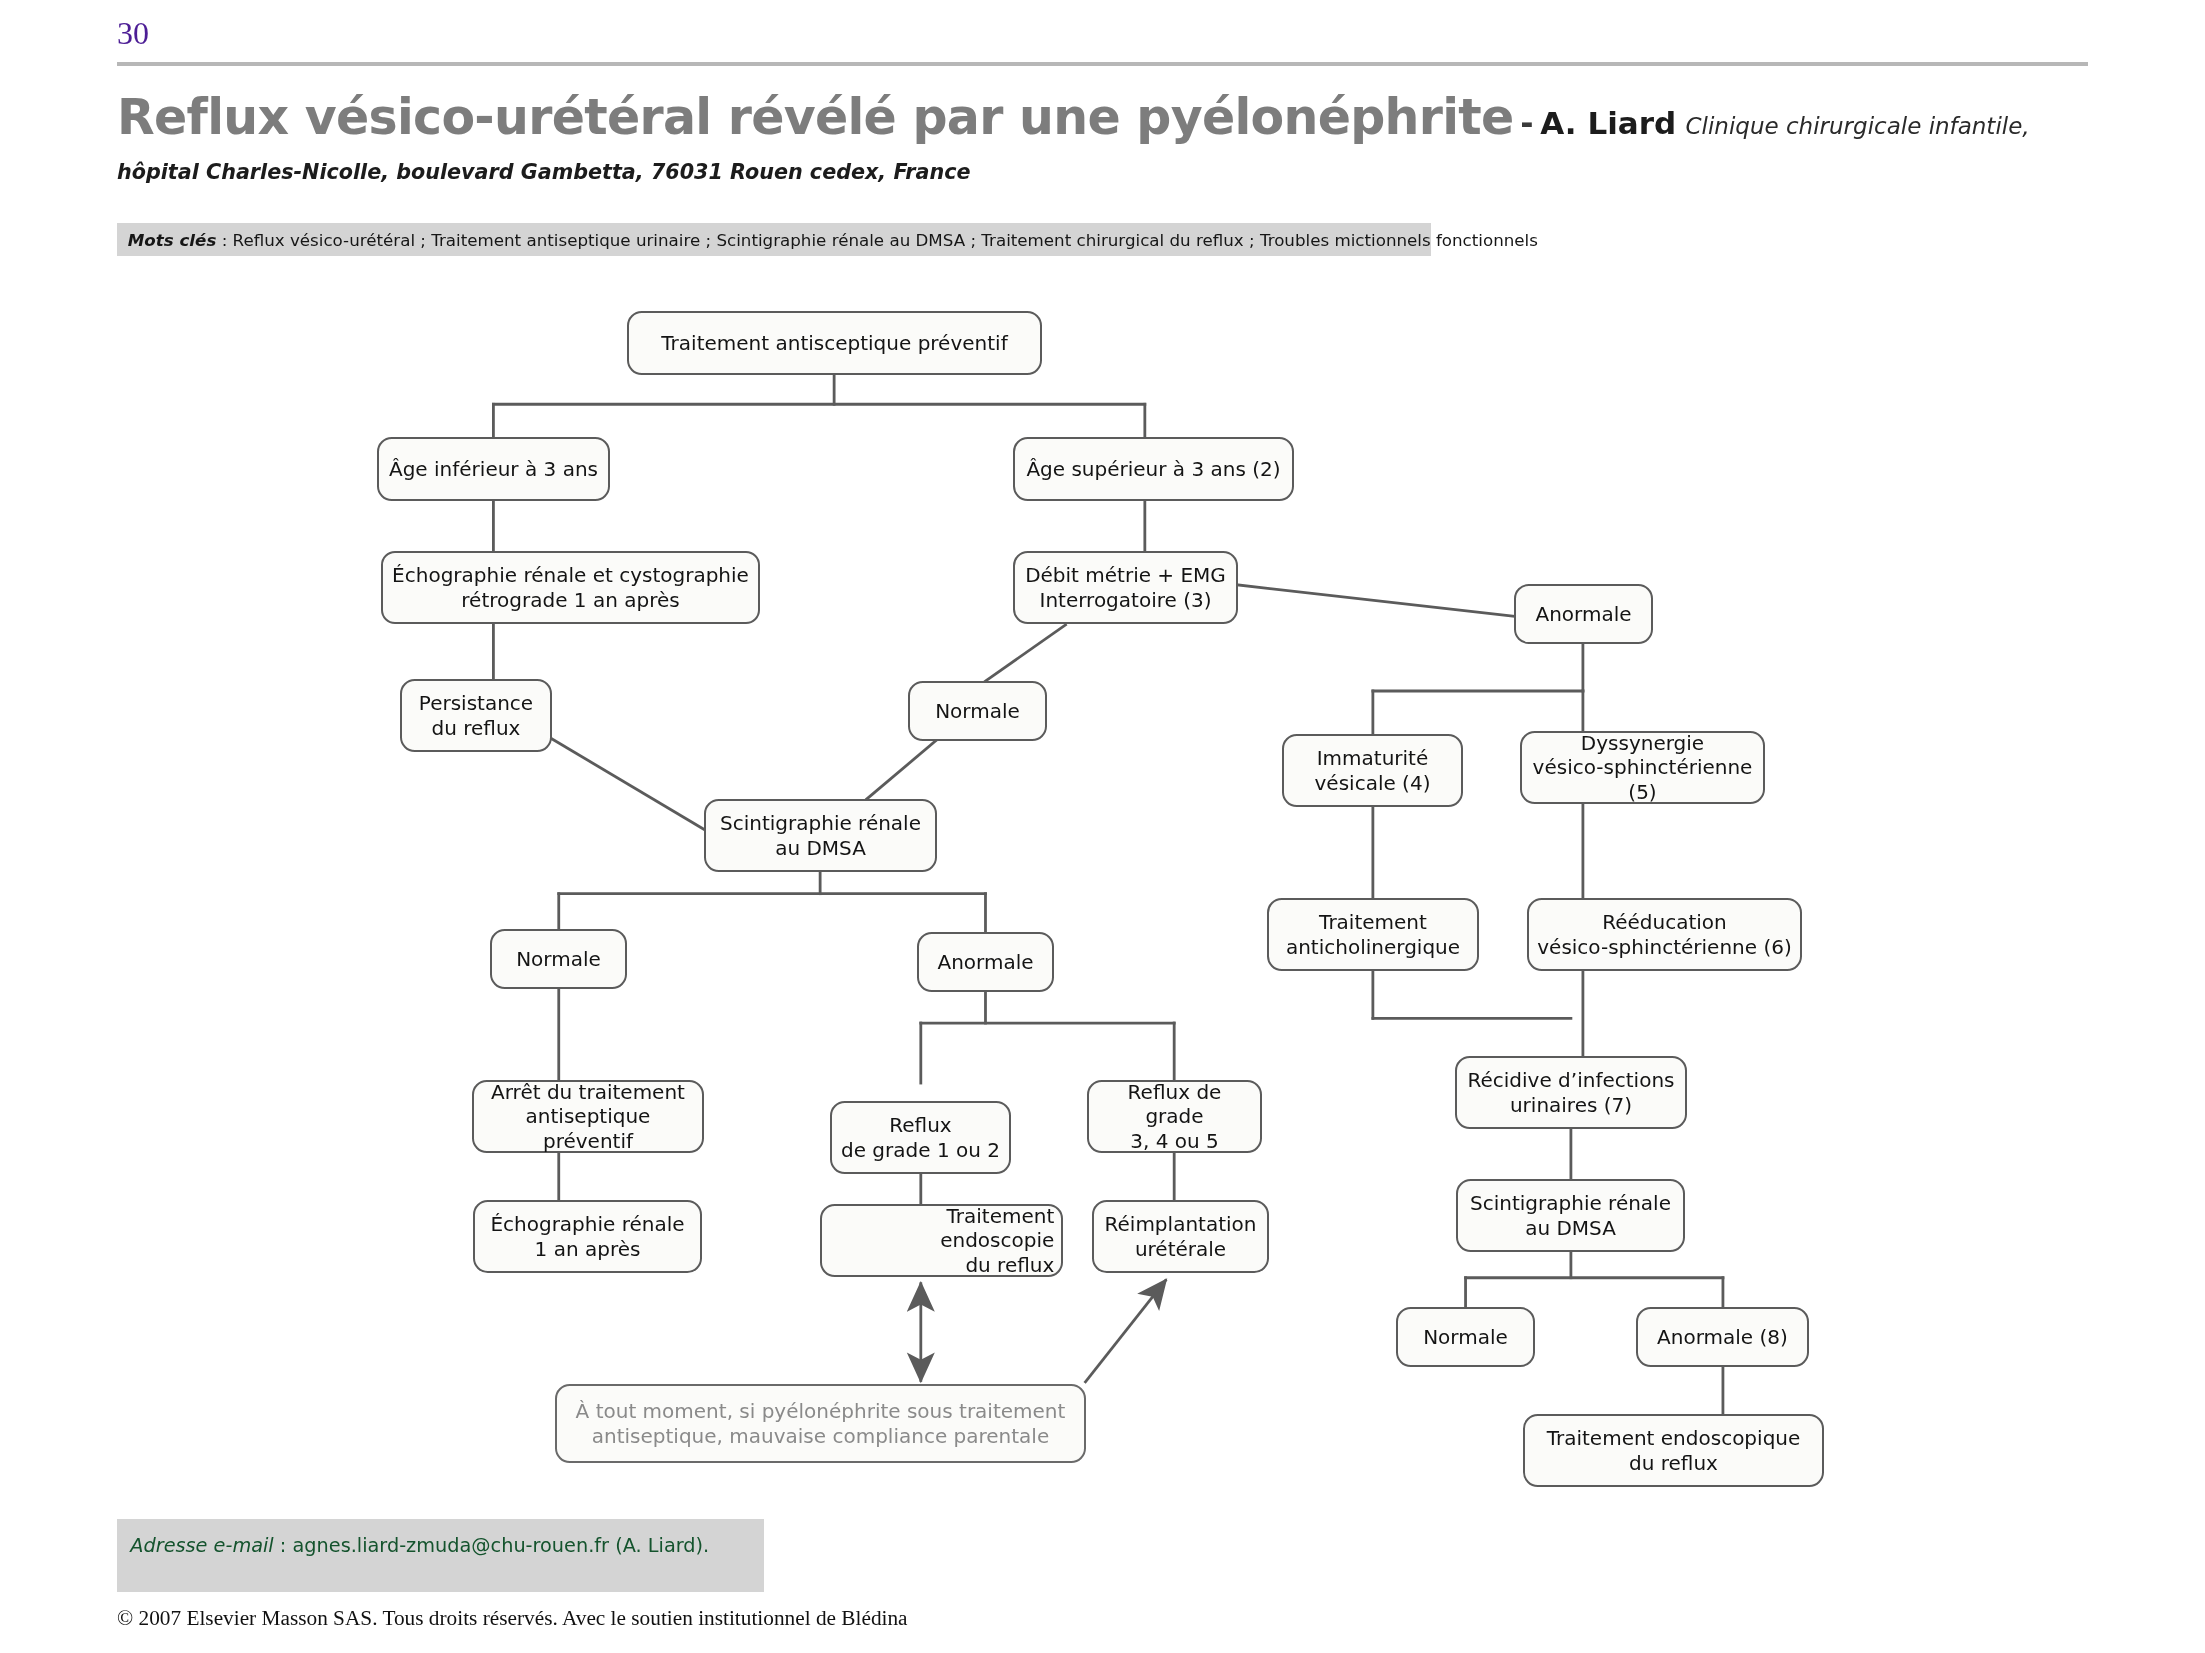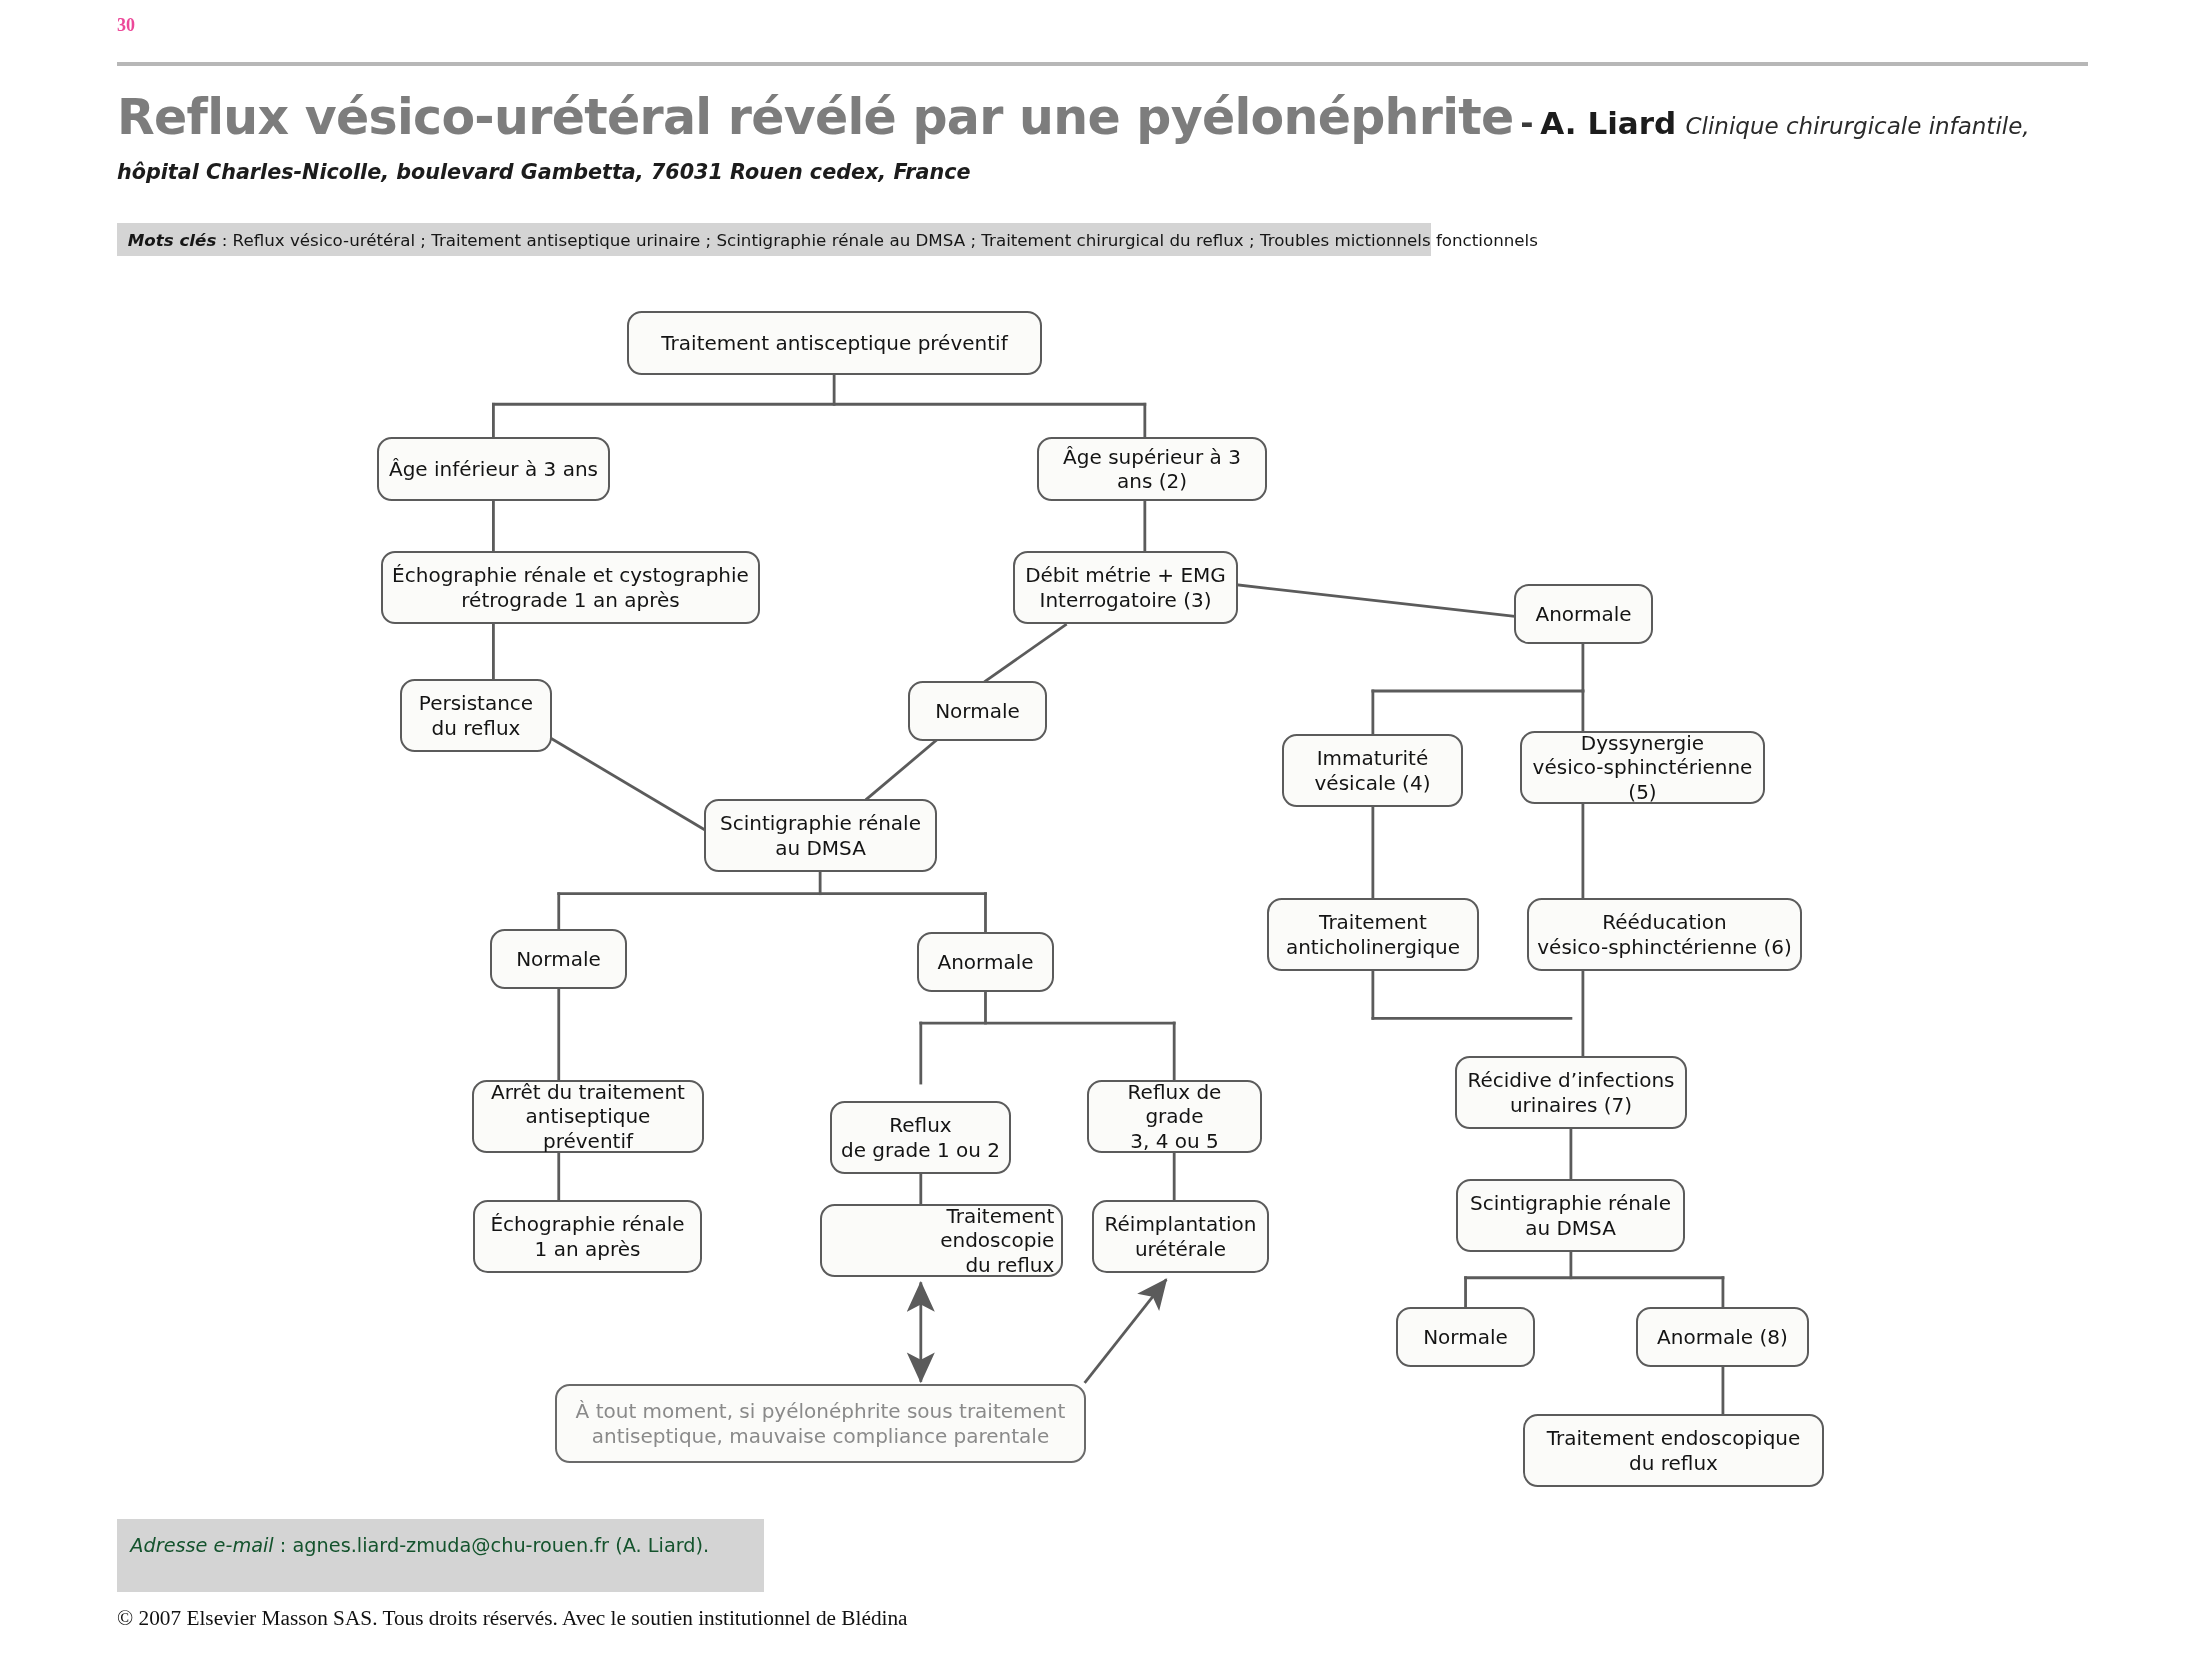--- a/index.html
+++ b/index.html
@@ -7,21 +7,21 @@
     width:2205px;height:1654px;position:relative;overflow:hidden;
     font-family:"DejaVu Sans", sans-serif;
     -webkit-font-smoothing:antialiased;
   }
   .page{position:absolute;inset:0;background:#fff;}
 
   
   .folio{
     position:absolute;left:117px;top:14.7px;
     font-family:"Liberation Serif", serif;
-    font-weight:bold;font-size:18px;color:#ec4899;
+    font-weight:normal;font-size:32px;color:#4c1d95;
   }
   .rule{
     position:absolute;left:117px;top:62px;width:1971px;height:4px;
     background:#b7b7b7;
   }
   .title-line{
     position:absolute;left:117px;top:93px;width:2001px;
     line-height:1.0;white-space:nowrap;
   }
   .title-main{
@@ -197,21 +197,21 @@
       <div class="node" style="left: 627px; top: 311px; width: 415px; height: 64px;">
         <div>
           <span>Traitement antisceptique préventif</span>
         </div>
       </div>
       <div class="node" style="left: 377px; top: 437px; width: 233px; height: 64px; align-items: center;">
         <div>
           <span>Âge inférieur à 3 ans</span>
         </div>
       </div>
-      <div class="node" style="left: 1037px; top: 437px; width: 230px; height: 64px; align-items: center;">
+      <div class="node" style="left: 1013px; top: 437px; width: 281px; height: 64px; align-items: center;">
         <div>
           <span>Âge supérieur à 3 ans (2)</span>
         </div>
       </div>
       <div class="node" style="left: 381px; top: 551px; width: 379px; height: 73px; border-radius: 14px;">
         <div>
           <span>Échographie rénale et cystographie</span>
           <span>rétrograde 1 an après</span>
         </div>
       </div>

